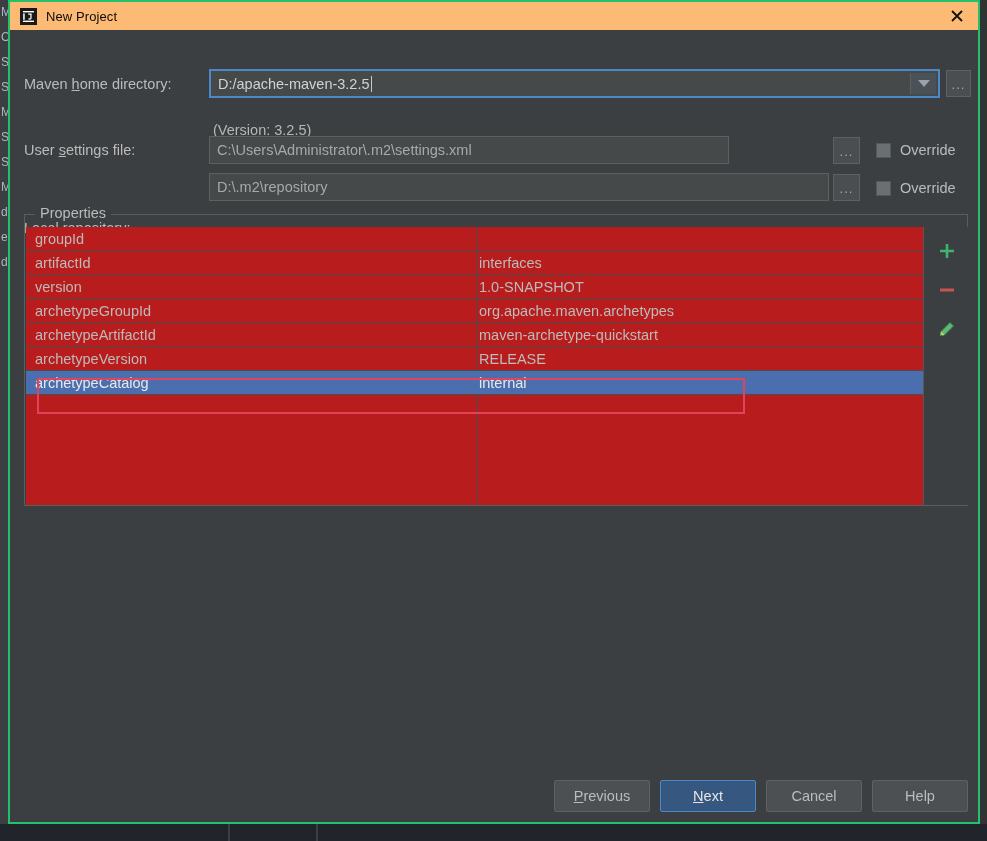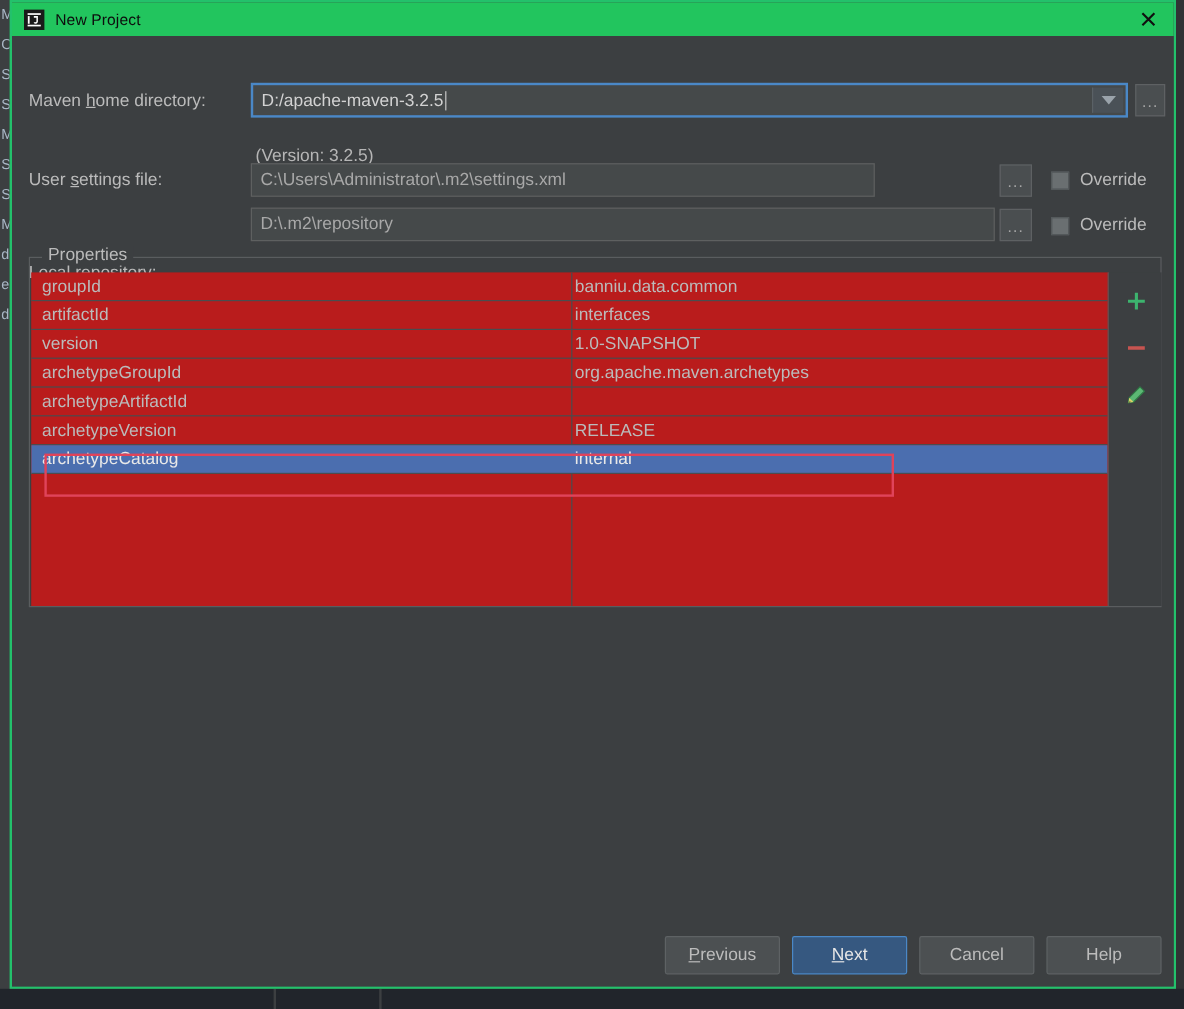--- a/index.html
+++ b/index.html
@@ -42,21 +42,21 @@
   
   #dialog {
     position: absolute;
     left: 8px; top: 0px;
     width: 972px; height: 824px;
     border: 2px solid #23c16b;
     background: #3c3f41;
     display: flex; flex-direction: column;
   }
   #titlebar {
-    height: 28px; background: #22c55e;
+    height: 28px; background: #fdba74;
     display: flex; align-items: center;
     position: relative; flex: none;
   }
   #ij-logo {
     width: 17px; height: 17px; margin-left: 10px;
     background: #1a1a1a;
     position: relative; flex: none;
     display: flex; align-items: center; justify-content: center;
   }
   #ij-logo svg { display: block; }
@@ -324,36 +324,36 @@
     </div>
 
     <div id="props-panel">
       <div id="props-title">Properties</div>
 
       <div id="table-wrap">
         <div id="col-divider"></div>
         <div id="rows-host">
             <div class="trow">
               <div class="tcell-key">groupId</div>
-              <div class="tcell-val">banniu.data.common</div>
             </div>
             <div class="trow">
               <div class="tcell-key">artifactId</div>
               <div class="tcell-val">interfaces</div>
             </div>
             <div class="trow">
               <div class="tcell-key">version</div>
               <div class="tcell-val">1.0-SNAPSHOT</div>
             </div>
             <div class="trow">
               <div class="tcell-key">archetypeGroupId</div>
               <div class="tcell-val">org.apache.maven.archetypes</div>
             </div>
             <div class="trow">
               <div class="tcell-key">archetypeArtifactId</div>
+              <div class="tcell-val">maven-archetype-quickstart</div>
             </div>
             <div class="trow">
               <div class="tcell-key">archetypeVersion</div>
               <div class="tcell-val">RELEASE</div>
             </div>
             <div class="trow sel">
               <div class="tcell-key">archetypeCatalog</div>
               <div class="tcell-val">internal</div>
             </div>
           </div>

